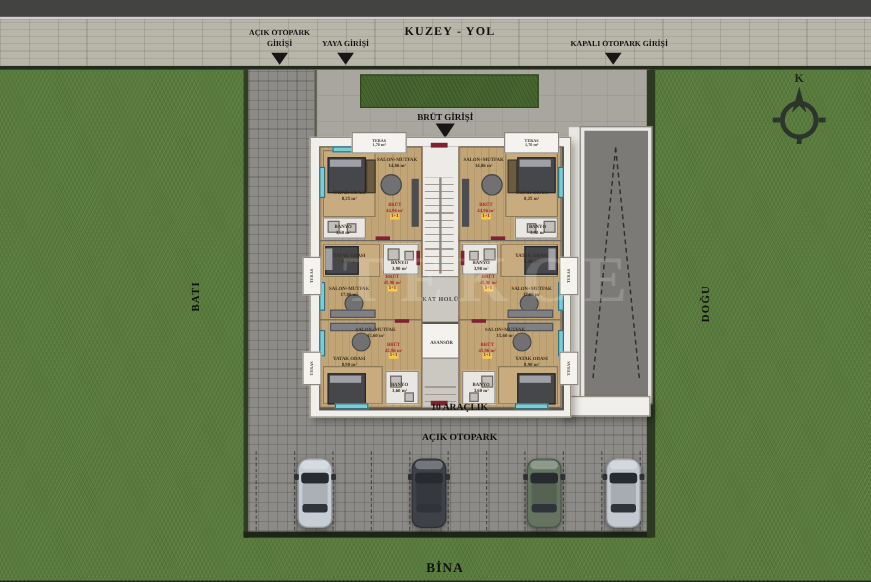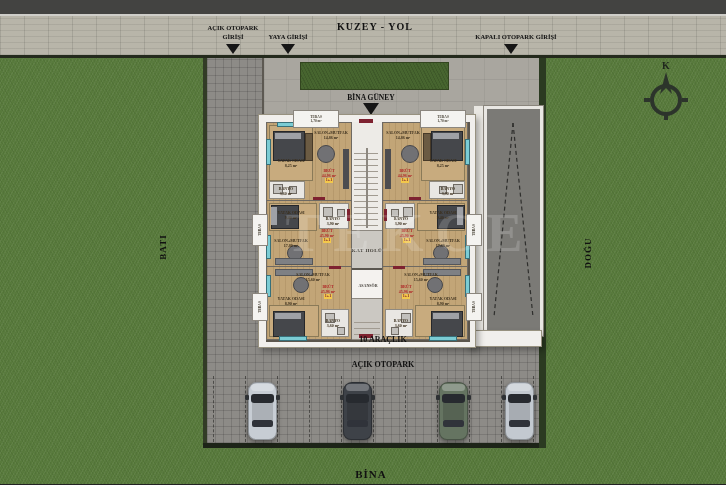--- a/index.html
+++ b/index.html
@@ -100,21 +100,21 @@
 
   <div class="abs" style="left:474px;top:106px;width:10px;height:240px;background:#e9e7e2;"></div>
   <div class="abs ramp" style="left:484px;top:106px;width:53px;height:224px;">
     <svg width="53" height="224">
       <polyline points="26,14 7,208" fill="none" stroke="#2f2f2d" stroke-width="1.2" stroke-dasharray="4 3"></polyline>
       <polyline points="26,14 46,208" fill="none" stroke="#2f2f2d" stroke-width="1.2" stroke-dasharray="4 3"></polyline>
     </svg>
   </div>
   <div class="abs building-base" style="left:466px;top:330px;width:74px;height:15px;"></div>
 
-  <div class="lbl" style="left:301px;top:93px;width:140px;font-size:7.5px;">BİNA GÜNEY</div>
+  <div class="lbl" style="left:301px;top:93px;width:140px;font-size:7.5px;">BRÜT GİRİŞİ</div>
   <div class="arrow-down" style="left:363px;top:103px;border-left-width:8px;border-right-width:8px;border-top-width:12px;"></div>
 
   <div class="abs building-base" style="left:258px;top:114px;width:216px;height:232px;"></div>
   <div class="abs interior" style="left:266px;top:122px;width:200px;height:216px;"></div>
 
   <div class="abs stairs" style="left:350px;top:122px;width:32px;height:108px;">
     <div class="abs steps" style="left:2px;top:26px;width:24px;height:80px;"></div>
     <div class="abs" style="left:14px;top:26px;width:2px;height:80px;background:#8d8880;"></div>
   </div>
   <div class="abs door" style="left:359px;top:119px;width:14px;height:4px;"></div>

